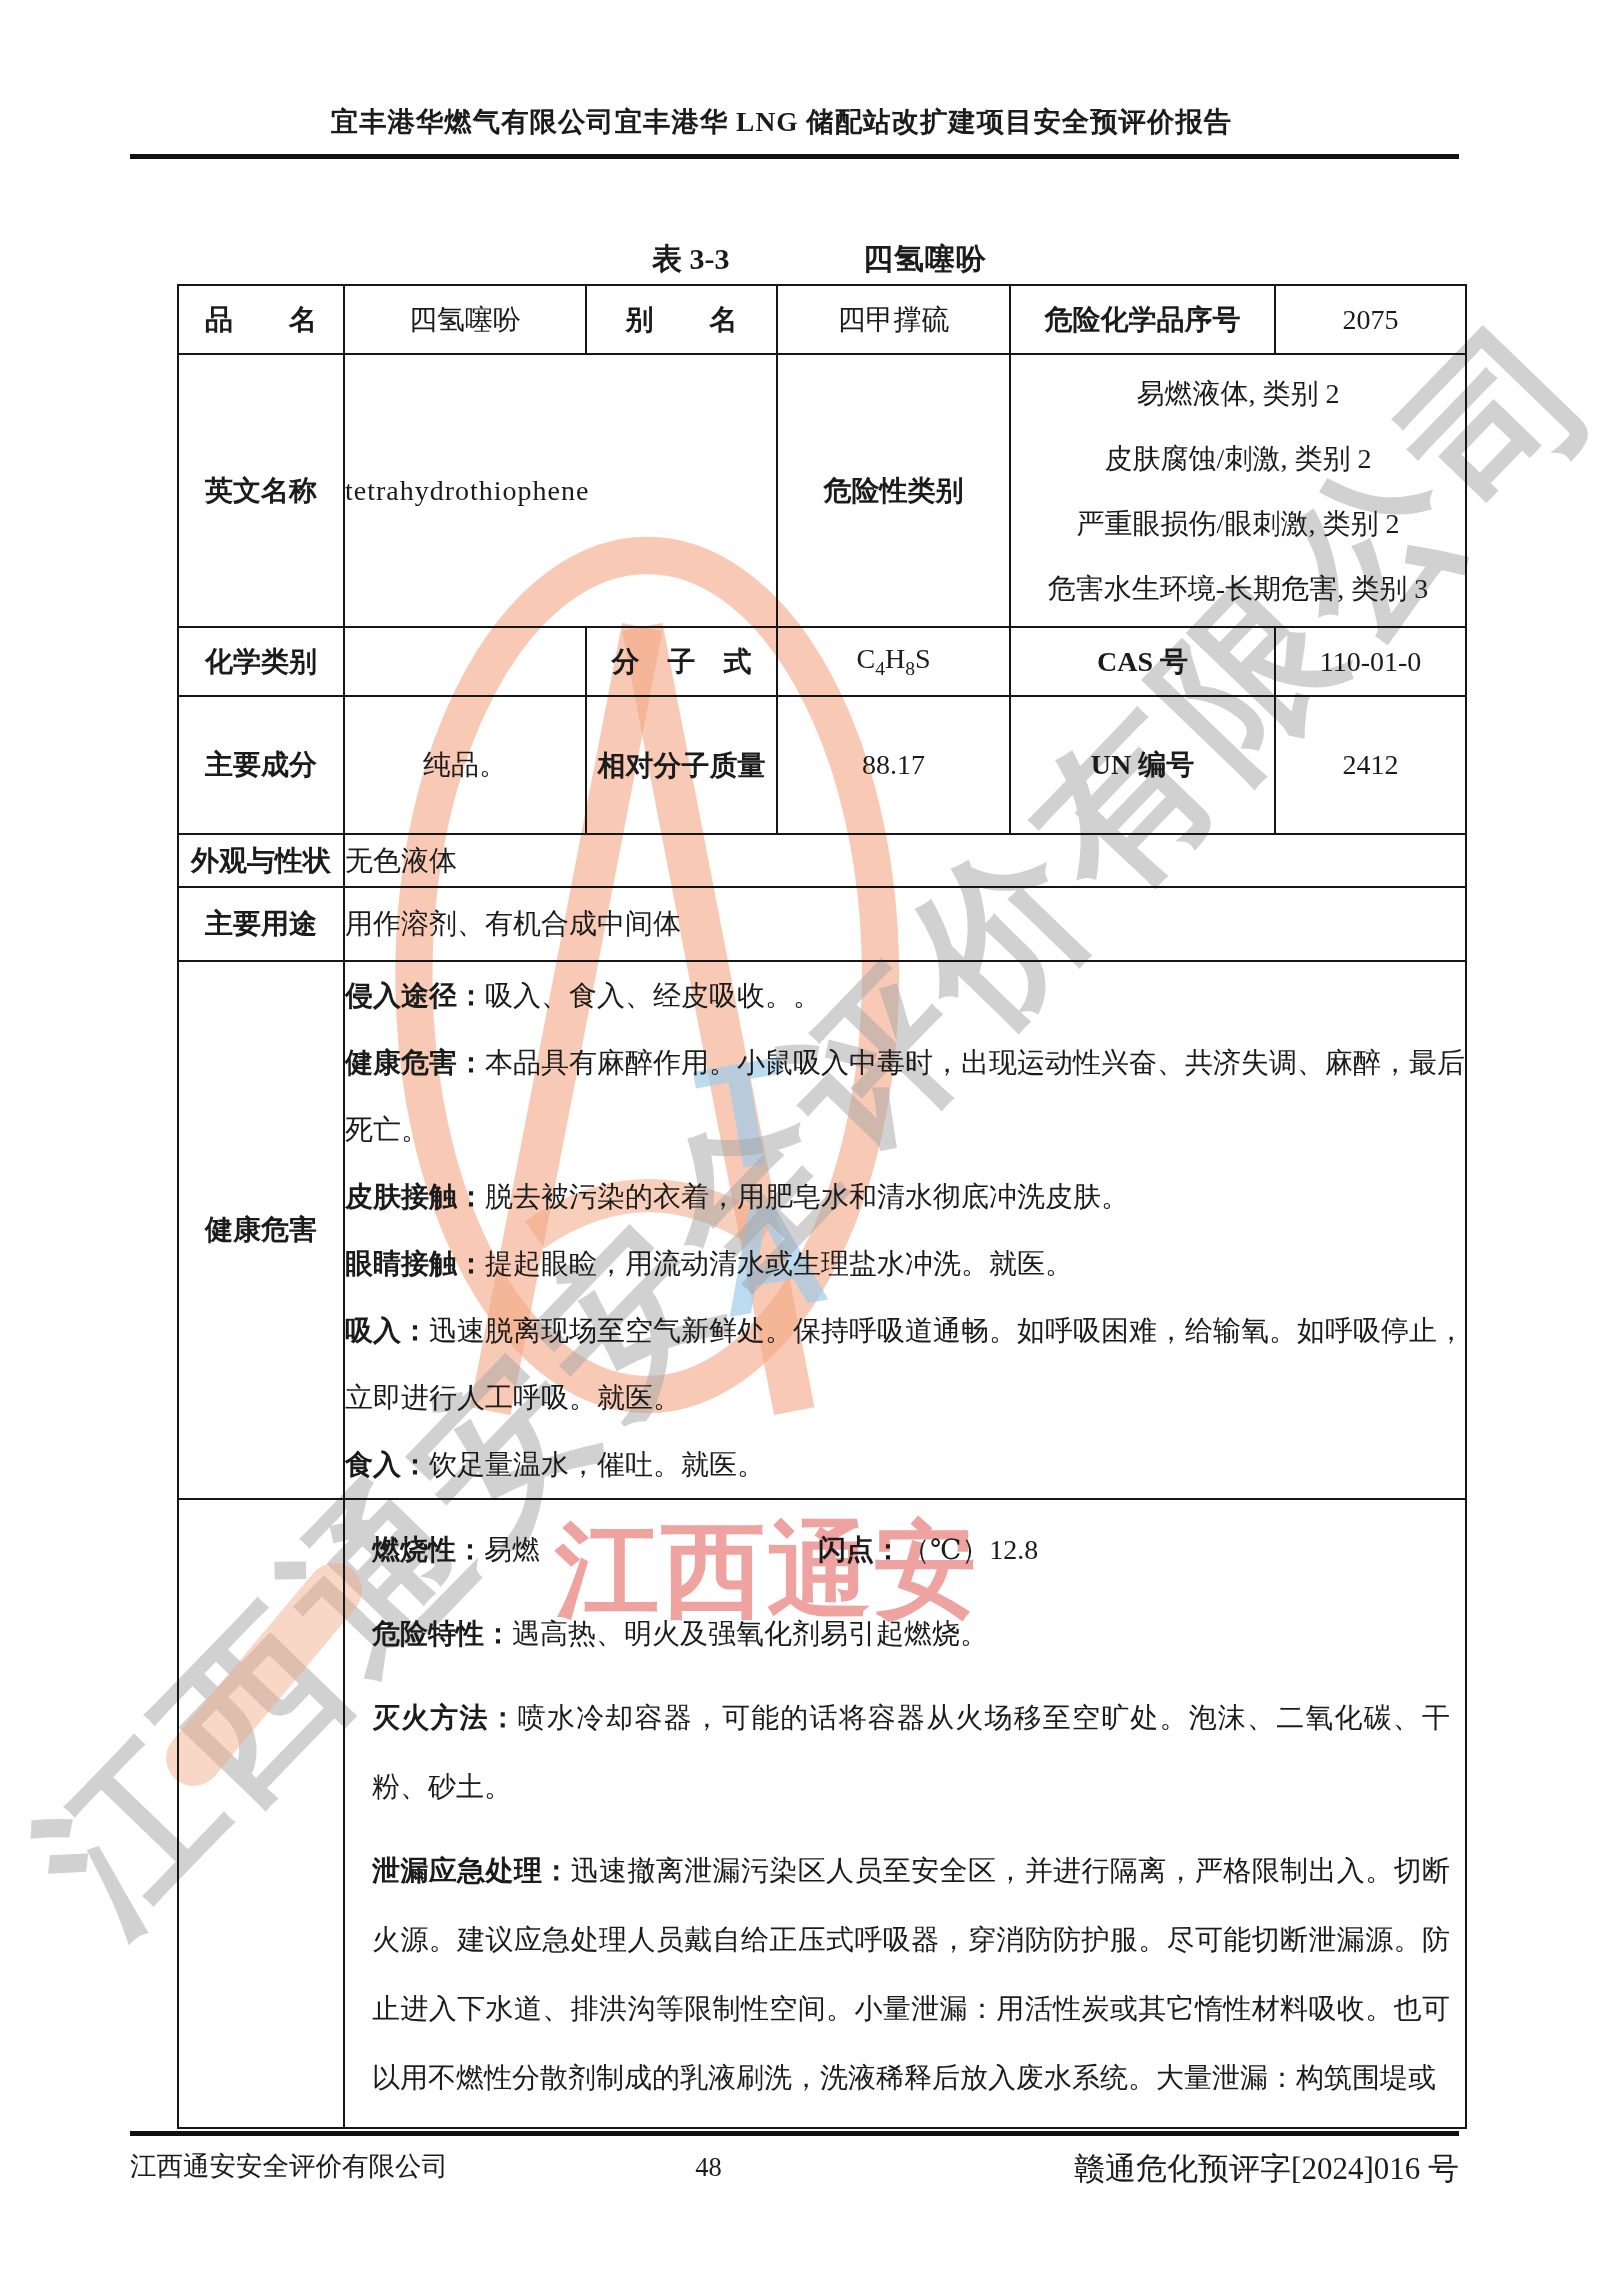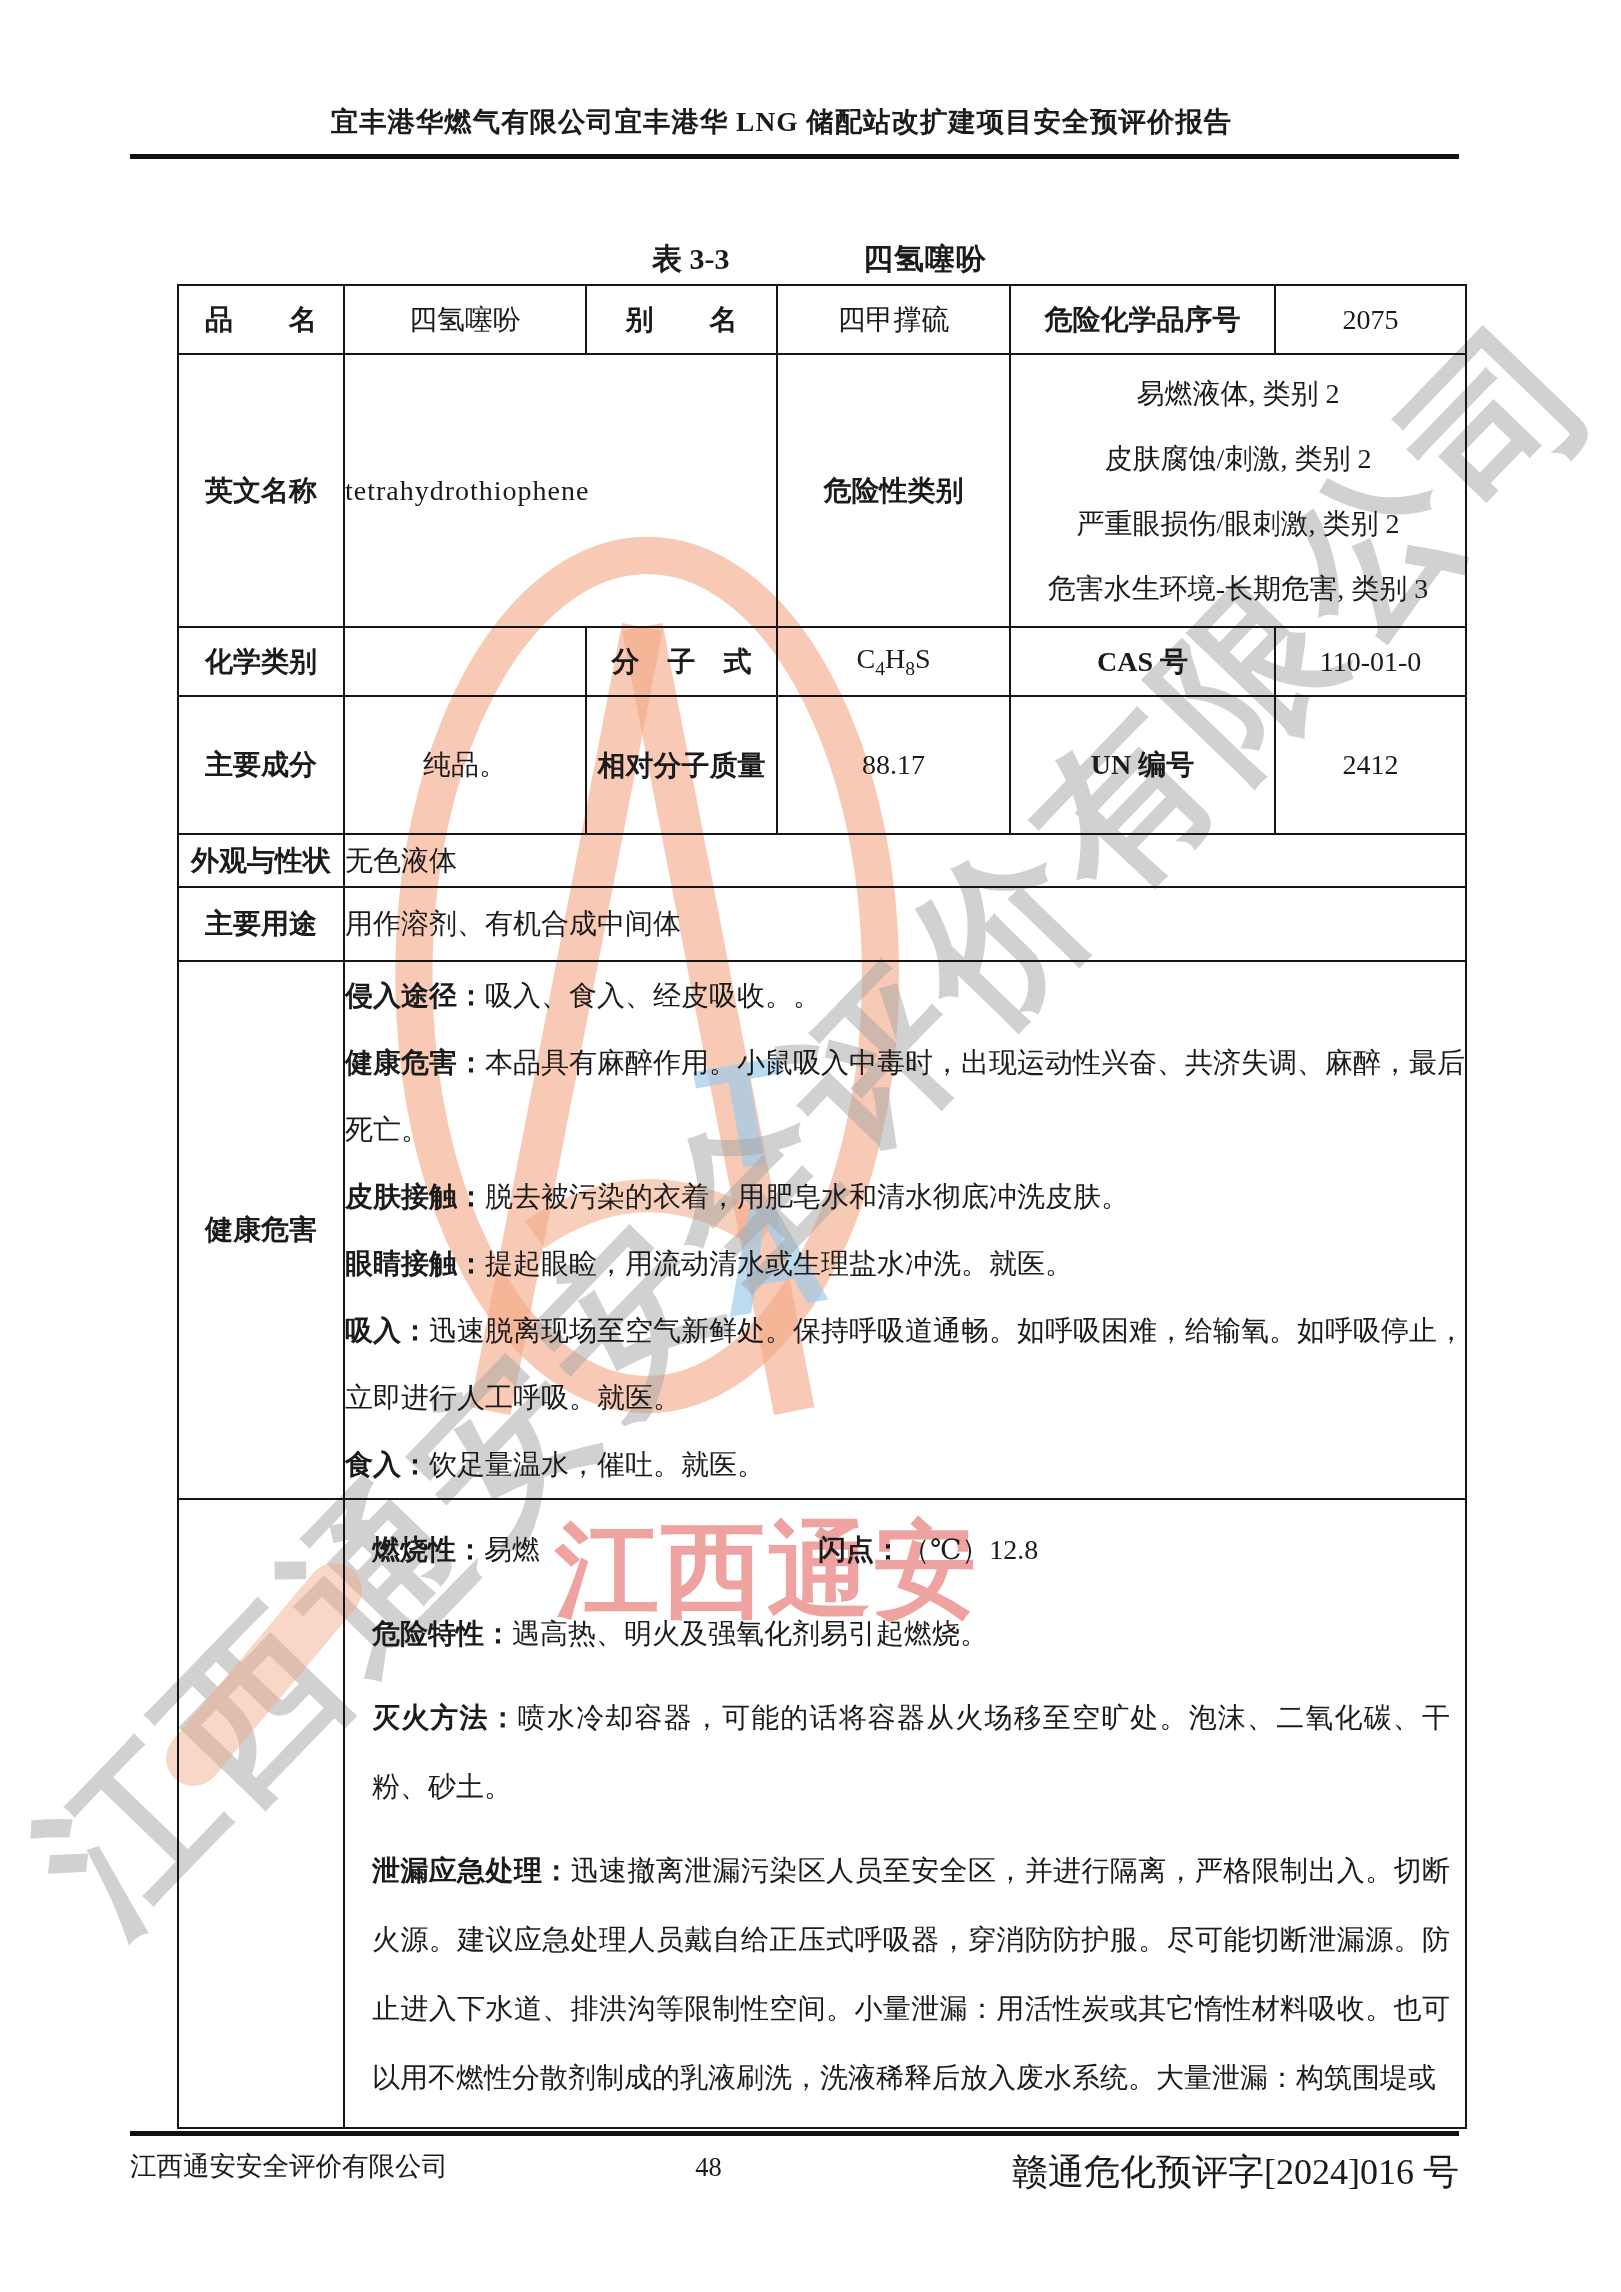--- a/index.html
+++ b/index.html
@@ -22,21 +22,21 @@
   .wm-swoosh{position:absolute;left:127px;top:1647px;width:274px;height:55px;
              background:rgba(242,166,130,0.45);border-radius:27.4px;transform:rotate(-50deg);}
 
   
   .hdr-title{position:absolute;left:0;top:104px;width:1563px;text-align:center;
              font-size:27.4px;font-weight:700;letter-spacing:1px;z-index:2;}
   .hdr-line{position:absolute;left:130px;top:154px;width:1329px;height:4.9px;background:#111;z-index:2;}
   .ftr-line{position:absolute;left:130px;top:2131px;width:1329px;height:4.9px;background:#111;z-index:2;}
   .ftr-left{position:absolute;left:130px;top:2148px;font-size:26.5px;z-index:2;}
   .ftr-center{position:absolute;left:0;top:2152px;width:1417px;text-align:center;font-size:26.5px;z-index:2;}
-  .ftr-right{position:absolute;right:162px;top:2148px;font-size:36px;z-index:2;}
+  .ftr-right{position:absolute;right:162px;top:2148px;font-size:31px;z-index:2;}
 
   
   .cap-label{position:absolute;left:652px;top:239px;font-size:30px;font-weight:700;z-index:2;}
   .cap-name{position:absolute;left:863px;top:239px;font-size:30px;font-weight:700;letter-spacing:1px;z-index:2;}
 
   
   table.doc{position:absolute;left:177px;top:284px;z-index:1;border-collapse:collapse;
             table-layout:fixed;width:1288px;background:transparent;border-radius:8px;}
   table.doc td{border:2px solid #161616;font-size:28px;vertical-align:middle;
                padding:0;overflow:hidden;}

